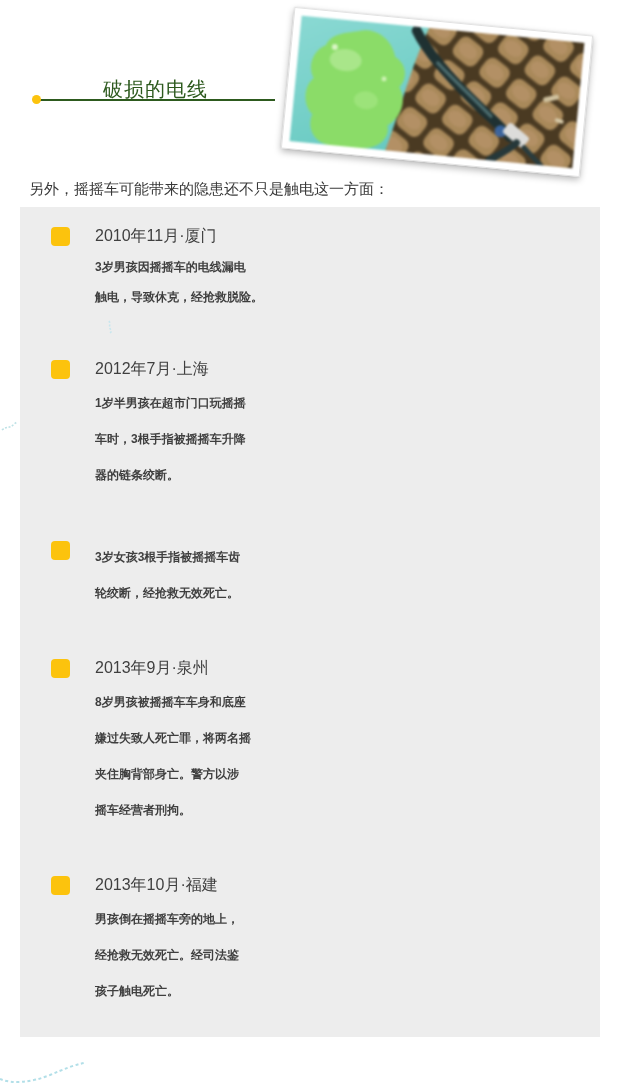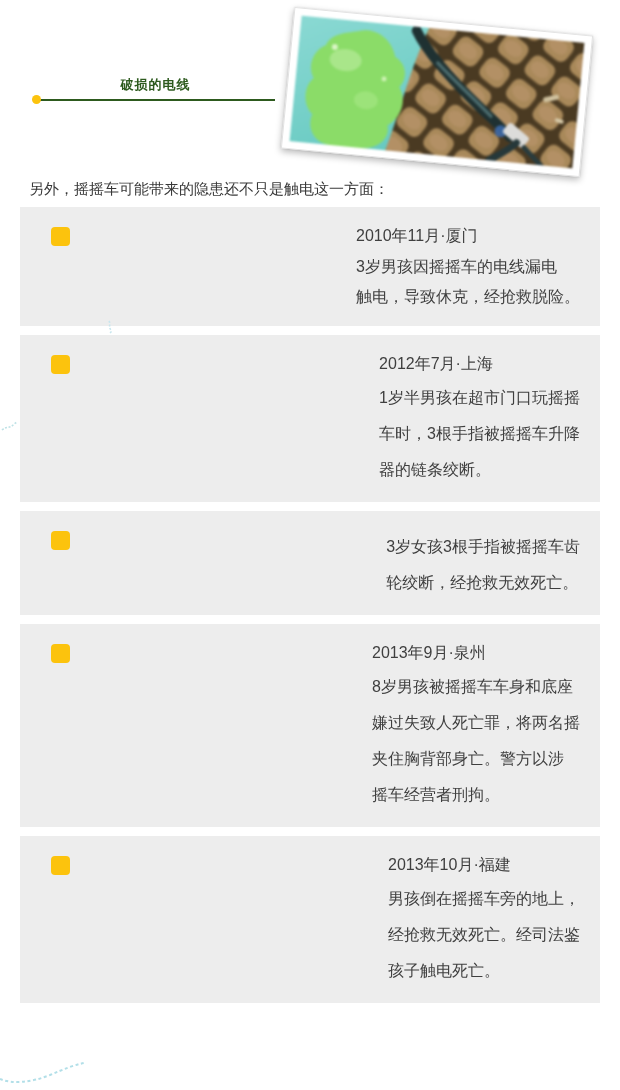--- a/index.html
+++ b/index.html
@@ -11,21 +11,21 @@
     overflow: hidden;
     color: #3d3d3d;
   }
 
   
   .figure-area { position: relative; height: 170px; }
 
   .caption {
     position: absolute; left: 36px; top: 76px; width: 239px;
     text-align: center;
-    font-size: 13px; font-weight: bold;
+    font-size: 20px; font-weight: normal;
     color: var(--accent-green, #2d5a1e);
     letter-spacing: 1px;
   }
   .caption-line {
     position: absolute; left: 37px; top: 99px;
     width: 238px; height: 2px;
     background: var(--accent-green, #2d5a1e);
   }
   .caption-dot {
     position: absolute; left: 32px; top: 95px;
@@ -49,43 +49,42 @@
   .intro {
     margin: 8px 20px 0 29px;
     font-size: 15px; line-height: 21px;
     color: #383838;
   }
 
   
   .incidents { margin: 8px 20px 0 20px; }
   .incident {
     background: var(--box-bg, #ededed);
-    margin-bottom: 9px;
-    padding: 18px 20px 14px 31px;
+    padding: 18px 20px 28px 31px;
     display: flex;
     align-items: flex-start;
-    justify-content: space-between;
   }
   .bullet {
     width: 19px; height: 19px;
     border-radius: 4px;
     background: var(--bullet-yellow, #fcc30d);
     margin-right: 25px;
     margin-top: 2px;
     flex: none;
   }
   .incident-title {
     font-size: 16px; line-height: 22px;
     color: var(--text-color, #3f3f3f);
     margin-bottom: 5px;
   }
   .incident-line {
-    font-size: 16px;
+    font-size: 12px;
     height: 36px; line-height: 36px;
     color: var(--text-color, #3f3f3f);
+    font-weight: bold;
   }
   .incident.tight .incident-line { height: 30px; line-height: 30px; }
 
   
   .decor { position: absolute; pointer-events: none; }
   .decor-small-1 { left: 103px; top: 320px; }
   .decor-small-2 { left: 1px; top: 420px; }
   .decor-bottom  { left: 0px;  top: 1062px; }
 </style>
 </head>

